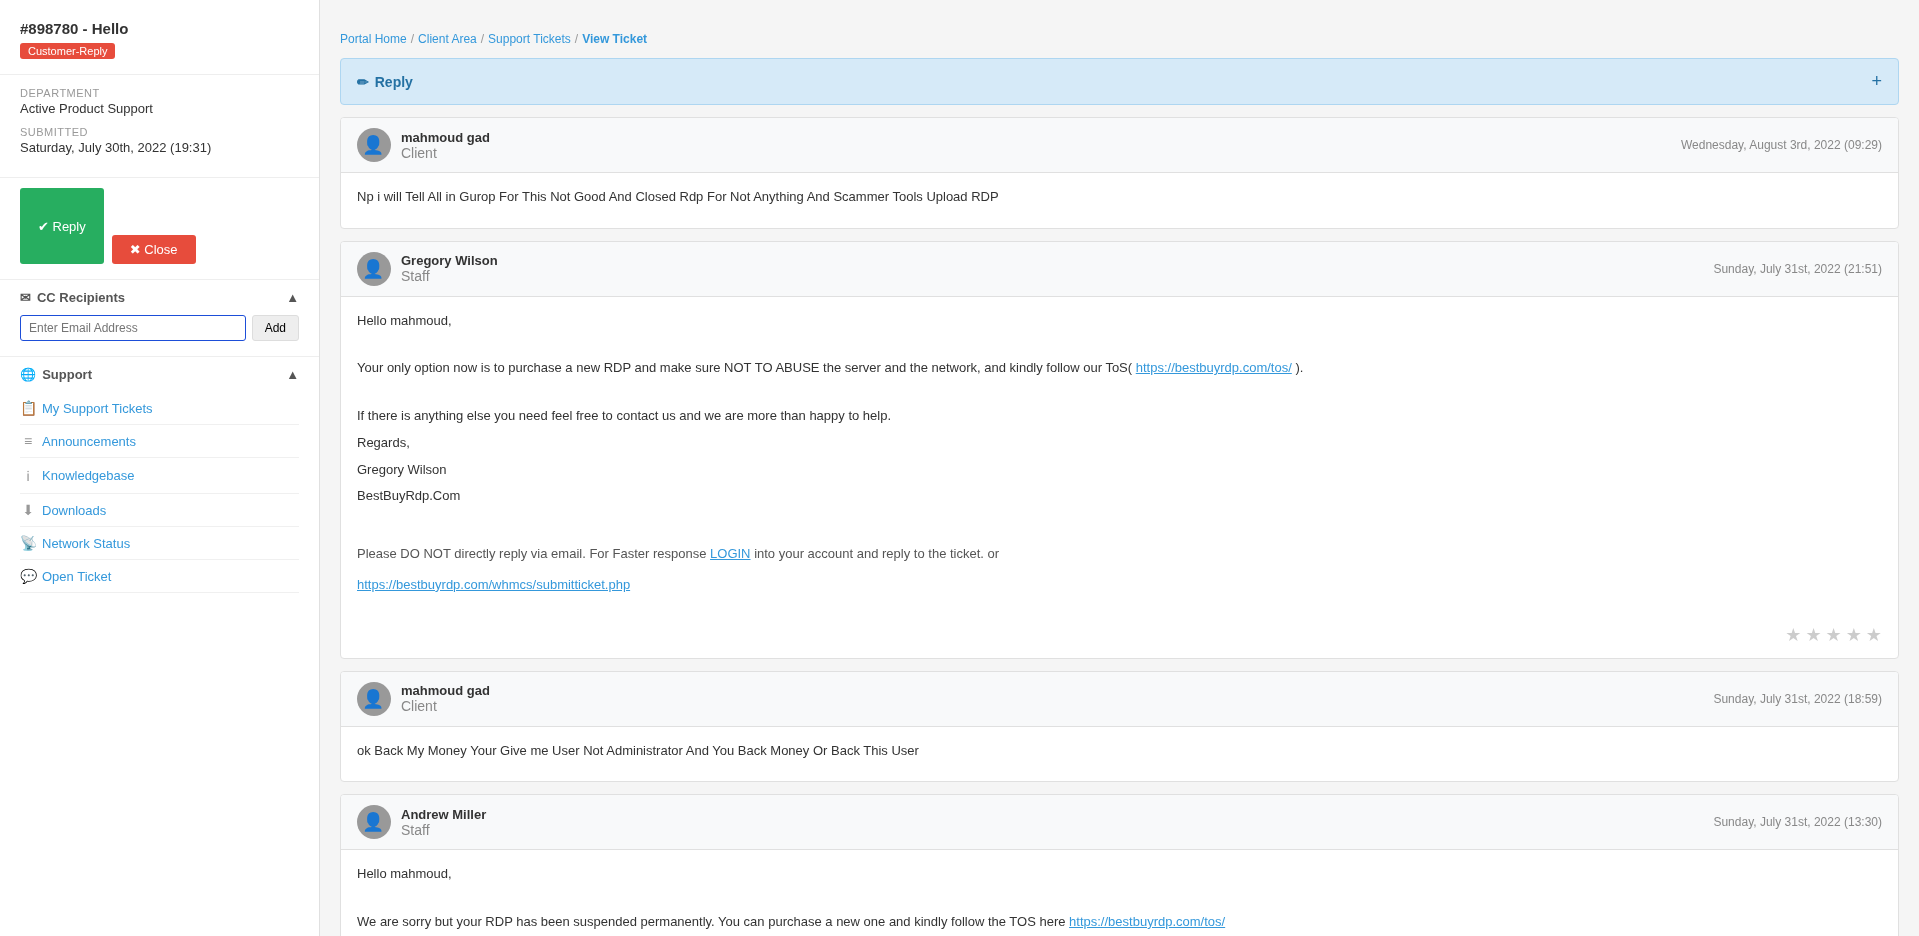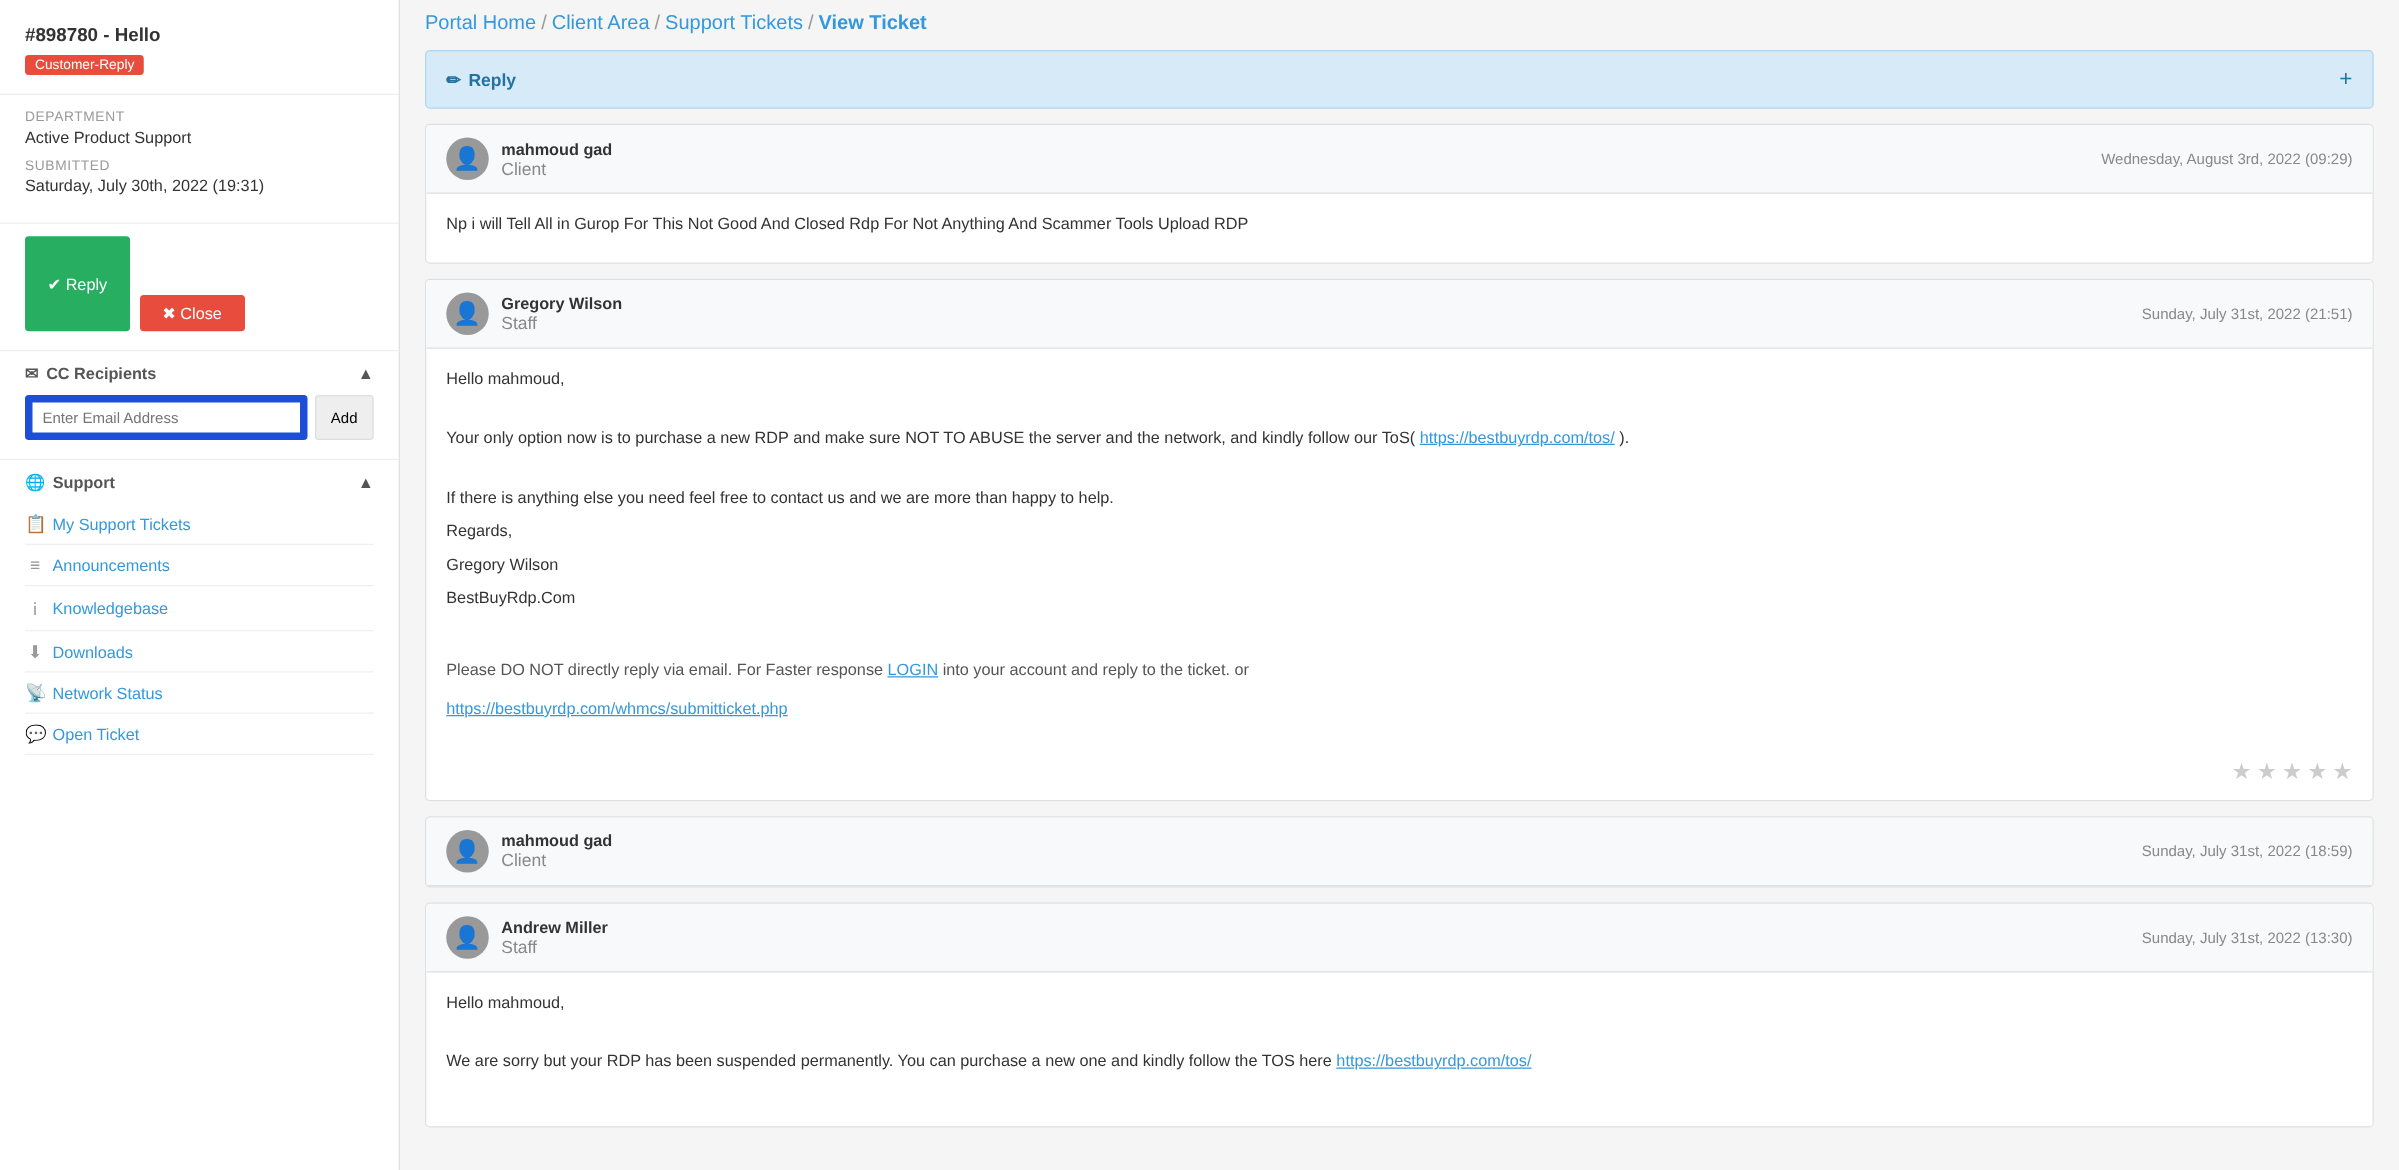--- a/index.html
+++ b/index.html
@@ -107,21 +107,21 @@
       display: flex;
       align-items: center;
       gap: 6px;
     }
     .email-input-row {
       display: flex;
       gap: 6px;
     }
     .email-input {
       flex: 1;
-      border: 6px solid #1d4ed8;
+      border: 1px solid #1d4ed8;
       padding: 5px 8px;
       border-radius: 3px;
       font-size: 12px;
       color: #999;
     }
     .btn-add {
       background: #eee;
       border: 1px solid #ddd;
       padding: 5px 12px;
       border-radius: 3px;
@@ -156,26 +156,27 @@
 
     
     .main-content {
       flex: 1;
       padding: 10px 20px;
       background: #f5f5f5;
     }
 
     
     .breadcrumb {
-      font-size: 16px;
+      font-size: 12px;
       color: #666;
       margin-bottom: 12px;
       display: flex;
       align-items: center;
       gap: 4px;
+      margin-top: 22px;
     }
     .breadcrumb a { color: #3498db; text-decoration: none; }
     .breadcrumb .separator { color: #999; }
     .breadcrumb .current { color: #3498db; font-weight: bold; }
 
     
     .reply-panel {
       background: #d6eaf8;
       border: 1px solid #aed6f1;
       border-radius: 4px;
@@ -421,20 +422,23 @@
       <div class="avatar">
         <span class="avatar-icon">👤</span>
       </div>
       <div>
         <div class="sender-name">mahmoud gad</div>
         <div class="sender-role">Client</div>
       </div>
     </div>
     <div class="message-date">Sunday, July 31st, 2022 (18:59)</div>
   </div>
+          <div class="message-body">
+            <p>ok Back My Money Your Give me User Not Administrator And You Back Money Or Back This User</p>
+          </div>
         </div>
         <div class="message-card">
           <div class="message-header">
     <div class="message-header-left">
       <div class="avatar">
         <span class="avatar-icon">👤</span>
       </div>
       <div>
         <div class="sender-name">Andrew Miller</div>
         <div class="sender-role">Staff</div>

